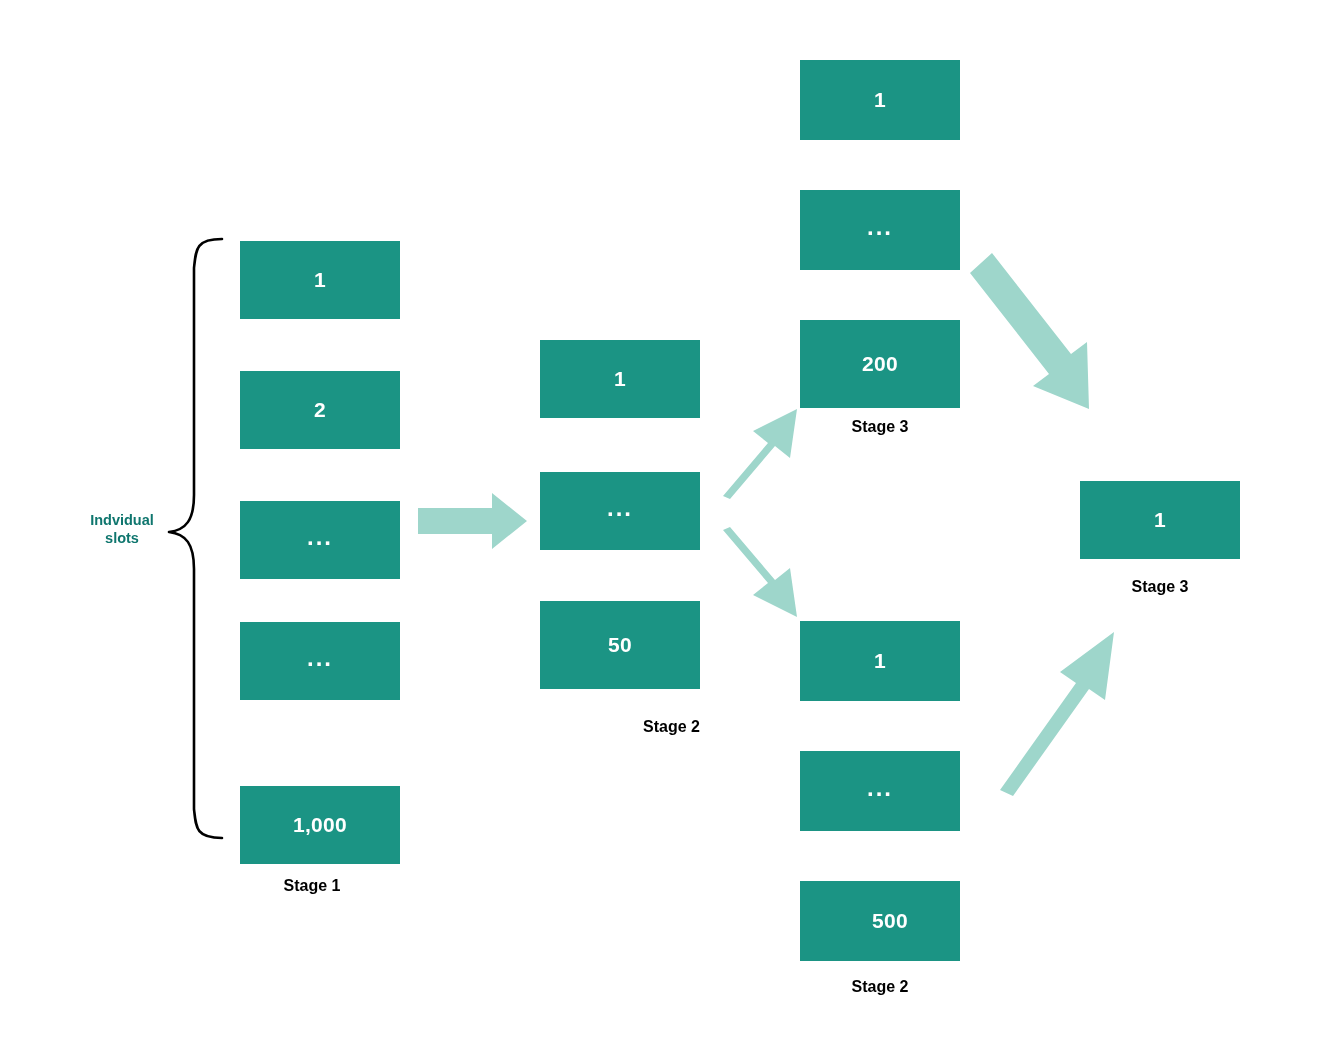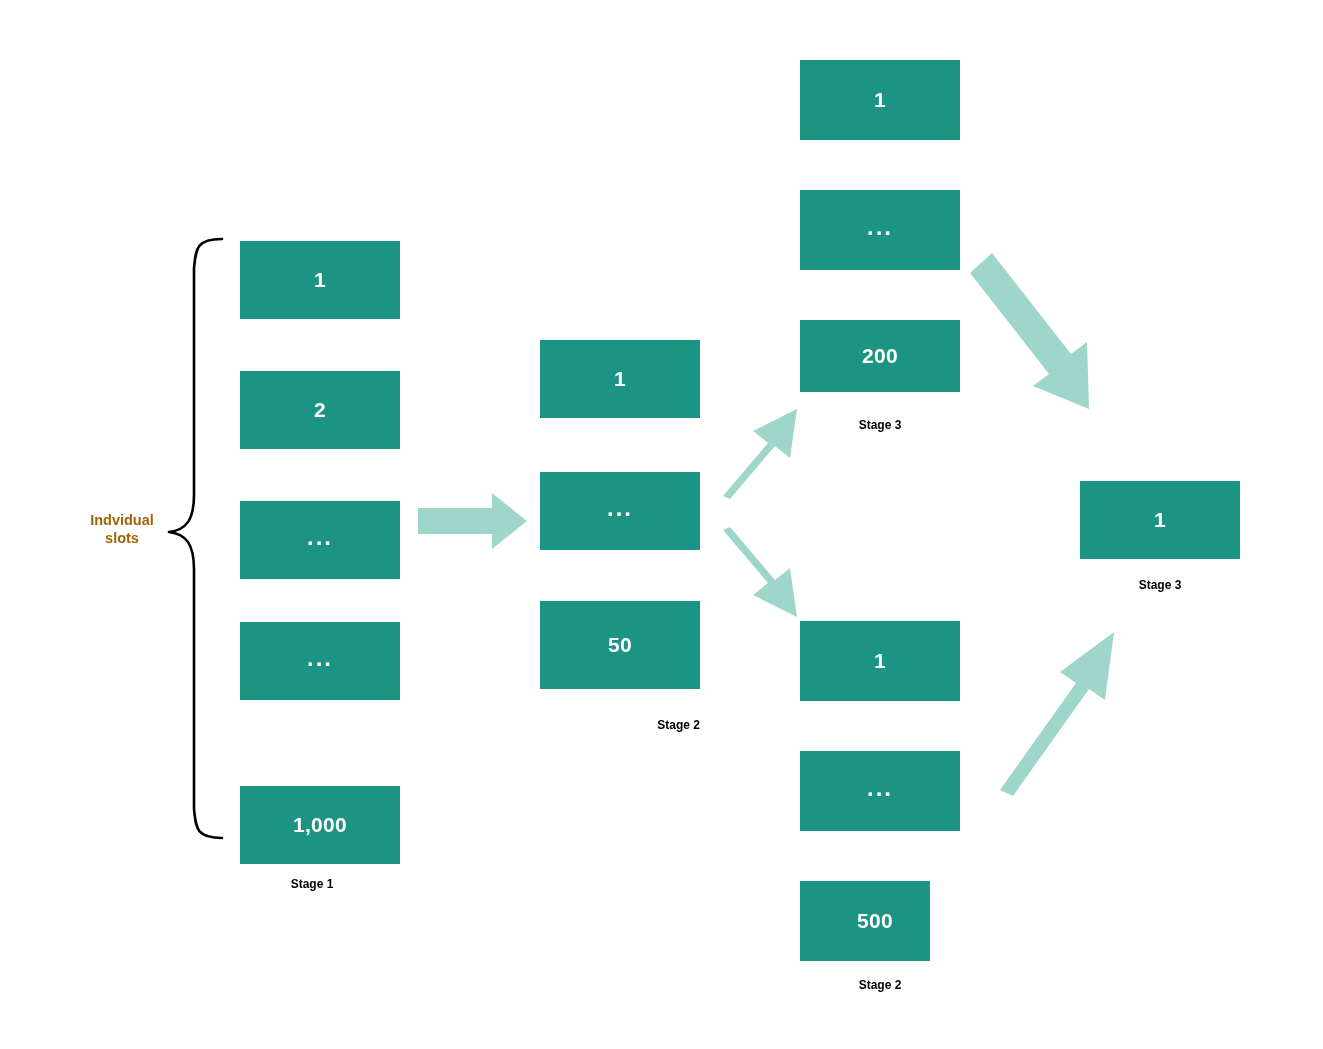--- a/index.html
+++ b/index.html
@@ -33,31 +33,31 @@
   }
   .box.dots {
     font-size: 24px;
     letter-spacing: 2px;
     padding-bottom: 6px;
   }
   .stage-label {
     position: absolute;
     font-family: "Liberation Sans", sans-serif;
     font-weight: bold;
-    font-size: 12px;
+    font-size: 16px;
     color: #000000;
     text-align: center;
     white-space: nowrap;
   }
   .brace-label {
     position: absolute;
     font-family: "Liberation Sans", sans-serif;
     font-weight: bold;
     font-size: 14.5px;
-    color: #a16207;
+    color: #0f766e;
     line-height: 1.25;
     text-align: center;
     white-space: pre-line;
   }
   svg.overlay {
     position: absolute;
     left: 0;
     top: 0;
     width: 1323px;
     height: 1049px;
@@ -102,24 +102,24 @@
   <div class="box" style="left:240px; top:786px; width:160px; height:78px;">1,000</div>
   <div class="stage-label" style="left:232px; top:877px; width:160px;text-align:center;">Stage 1</div>
 
   <div class="box" style="left:540px; top:340px; width:160px; height:78px;">1</div>
   <div class="box dots" style="left:540px; top:472px; width:160px; height:78px;">...</div>
   <div class="box" style="left:540px; top:601px; width:160px; height:88px;">50</div>
   <div class="stage-label" style="left:540px; top:718px; width:160px;text-align:right;">Stage 2</div>
 
   <div class="box" style="left:800px; top:60px; width:160px; height:80px;">1</div>
   <div class="box dots" style="left:800px; top:190px; width:160px; height:80px;">...</div>
-  <div class="box" style="left:800px; top:320px; width:160px; height:72px;">200</div>
+  <div class="box" style="left:800px; top:320px; width:160px; height:88px;">200</div>
   <div class="stage-label" style="left:800px; top:418px; width:160px;">Stage 3</div>
 
   <div class="box" style="left:800px; top:621px; width:160px; height:80px;">1</div>
   <div class="box dots" style="left:800px; top:751px; width:160px; height:80px;">...</div>
-  <div class="box" style="left:800px; top:881px; width:130px; height:80px;padding-left:20px;">500</div>
+  <div class="box" style="left:800px; top:881px; width:160px; height:80px;padding-left:20px;">500</div>
   <div class="stage-label" style="left:800px; top:978px; width:160px;">Stage 2</div>
 
   <div class="box" style="left:1080px; top:481px; width:160px; height:78px;">1</div>
   <div class="stage-label" style="left:1080px; top:578px; width:160px;">Stage 3</div>
 
 </div>
 
 </body></html>

